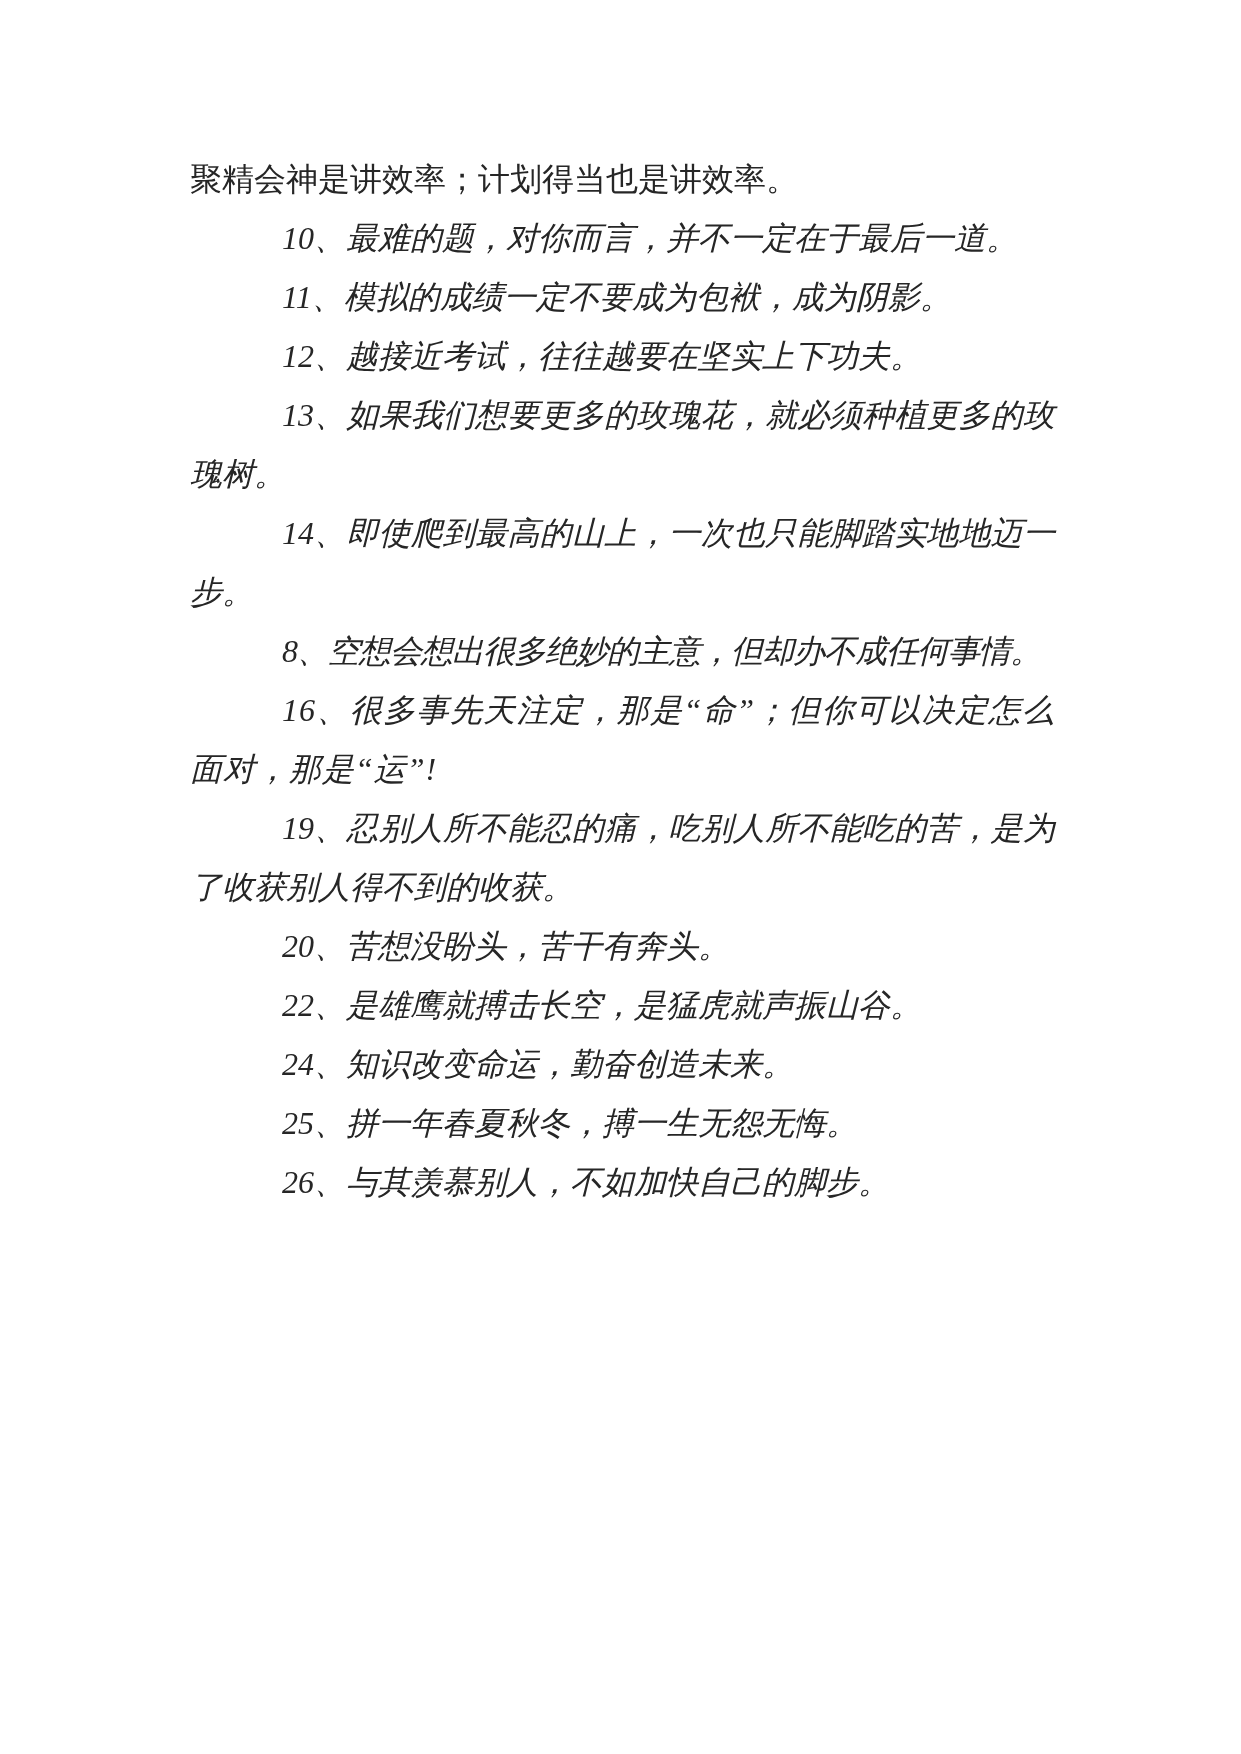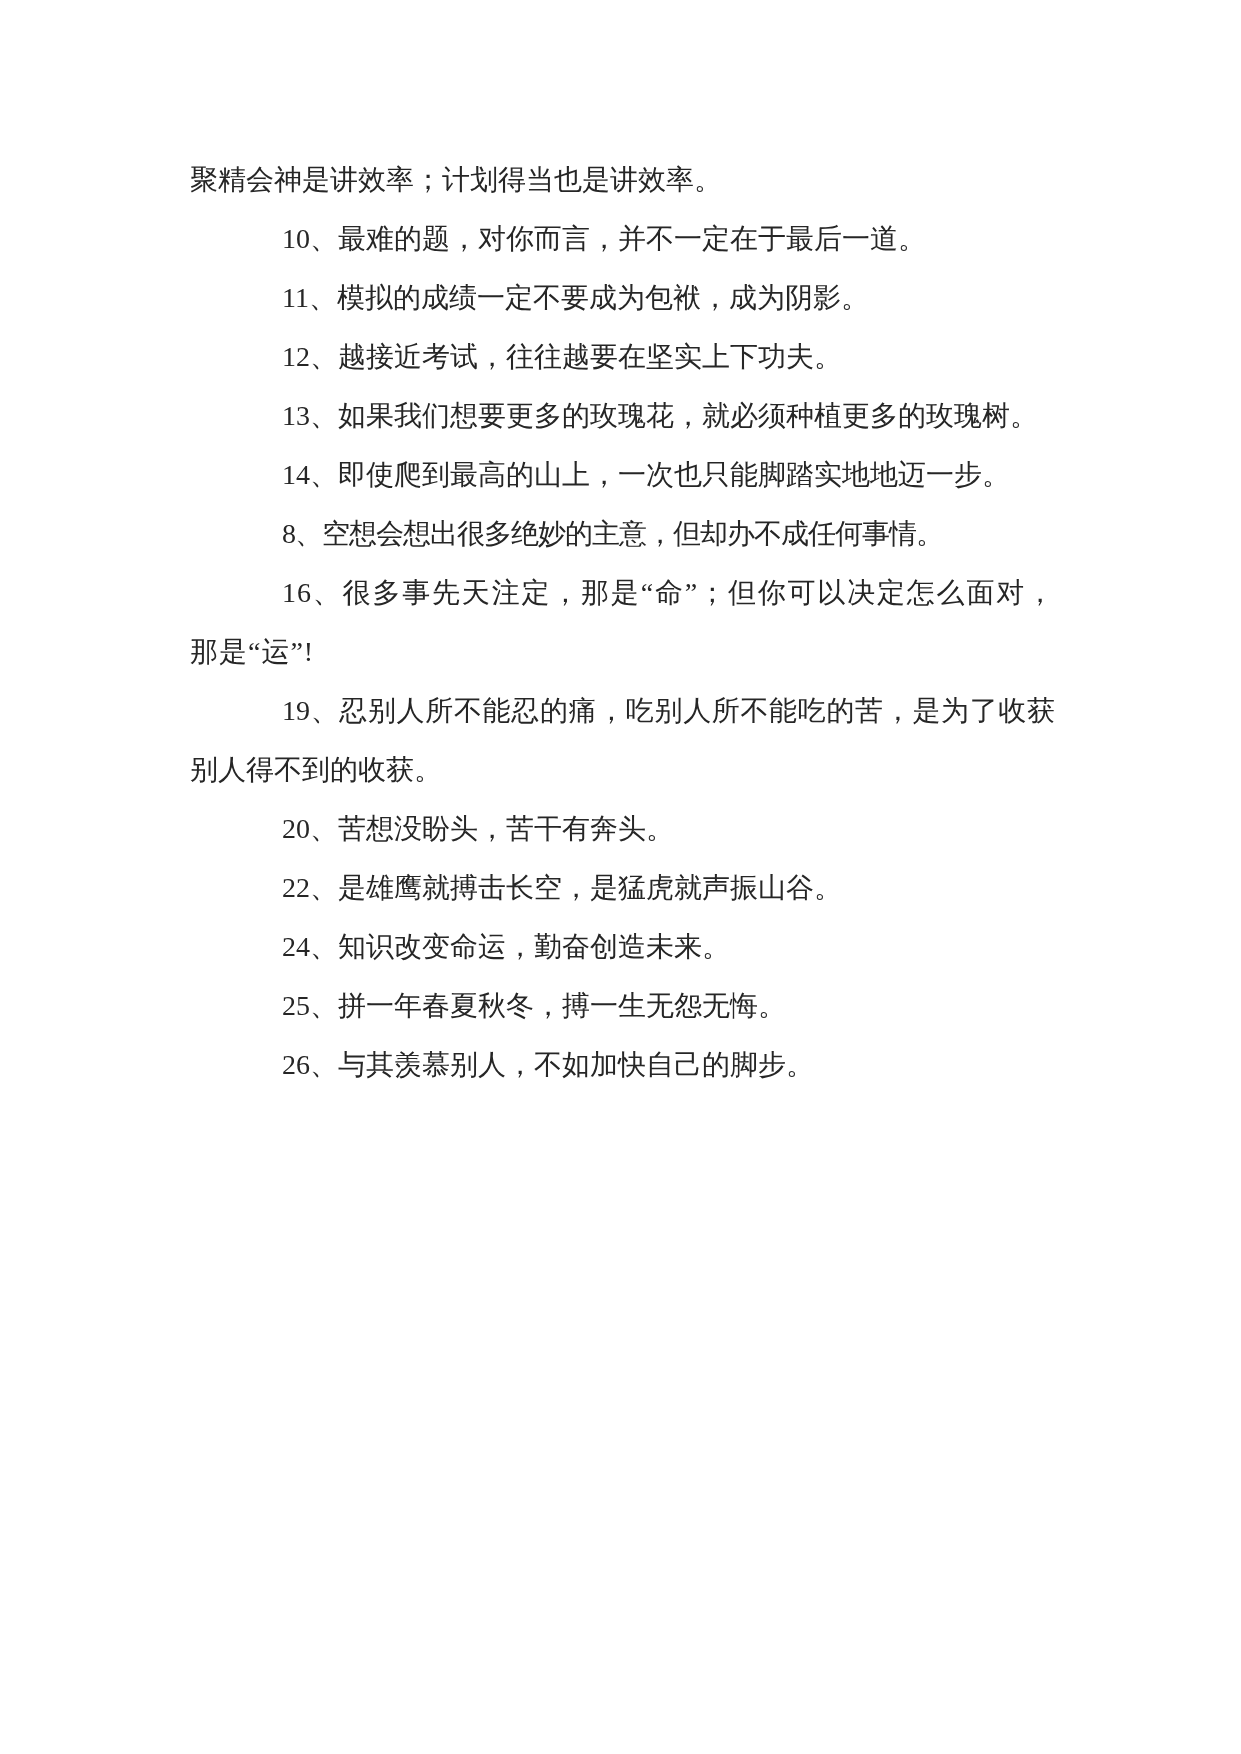--- a/index.html
+++ b/index.html
@@ -8,33 +8,34 @@
     background: #ffffff;
   }
   .page {
     position: relative;
     box-sizing: border-box;
     width: 1241px;
     height: 1754px;
     background: #ffffff;
     padding: 150px 186px 0 190px;
     font-family: "Liberation Serif", "DejaVu Serif", serif;
-    font-size: 28px;
+    font-size: 32px;
     line-height: 59px;
     color: #262626;
     overflow: hidden;
   }
   .para {
     margin: 0;
     padding: 0;
     text-align: justify;
     font-weight: 400;
   }
   .item {
     text-indent: 92px;
+    font-style: italic;
   }
   
   #quote-list p:nth-child(6) { letter-spacing: -1px; } 
   #quote-list p:nth-child(7) { letter-spacing: 1px; }  
 </style>
 </head>
 <body>
 
 <div class="page">
   <p class="para intro">聚精会神是讲效率；计划得当也是讲效率。</p>

